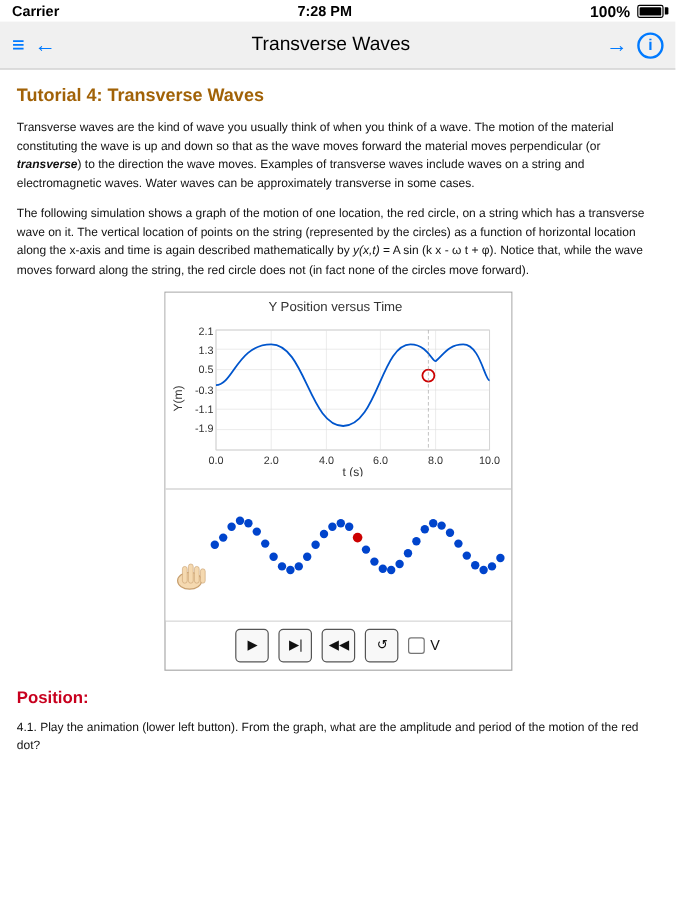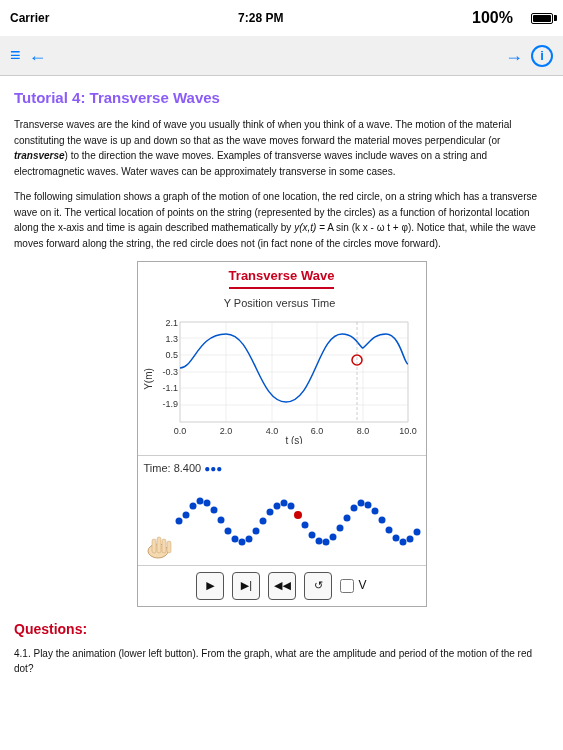--- a/index.html
+++ b/index.html
@@ -14,25 +14,25 @@
 
     
     .status-bar {
       display: flex;
       justify-content: space-between;
       align-items: center;
       padding: 4px 10px;
       font-size: 12px;
       font-weight: 600;
       background: #fff;
-      height: 36px;
+      height: 18px;
     }
     .status-bar-left { font-size: 12px; }
     .status-bar-center { font-size: 12px; }
-    .status-bar-right { font-size: 16px; display: flex; align-items: center; gap: 16px; }
+    .status-bar-right { font-size: 13px; display: flex; align-items: center; gap: 4px; }
     .battery-icon {
       display: inline-block;
       width: 22px;
       height: 11px;
       border: 1.5px solid #000;
       border-radius: 2px;
       position: relative;
       margin-left: 2px;
     }
     .battery-icon::after {
@@ -103,21 +103,21 @@
     }
 
     
     .content {
       padding: 10px 14px;
       line-height: 1.55;
       color: #111;
     }
 
     .tutorial-title {
-      color: #8b5cf6;
+      color: #a16207;
       font-size: 15px;
       font-weight: bold;
       margin-bottom: 8px;
     }
 
     .content p {
       margin-bottom: 10px;
       font-size: 10px;
       color: #111;
     }
@@ -237,42 +237,40 @@
         <span class="battery-fill"></span>
       </span>
   </span>
 </div>
 
 <div class="nav-bar">
   <div class="nav-bar-left">
     <span class="nav-icon">≡</span>
     <span class="nav-icon">←</span>
   </div>
+  <span class="nav-bar-title">Transverse Waves</span>
   <div class="nav-bar-right">
     <span class="nav-icon">→</span>
     <div class="info-icon">i</div>
   </div>
 </div>
 
 <div class="content">
 
   <div class="tutorial-title">Tutorial 4: Transverse Waves</div>
 
   <p>
     Transverse waves are the kind of wave you usually think of when you think of a wave. The motion of the material constituting the wave is up and down so that as the wave moves forward the material moves perpendicular (or <span class="bold-italic">transverse</span>) to the direction the wave moves. Examples of transverse waves include waves on a string and electromagnetic waves. Water waves can be approximately transverse in some cases.
   </p>
 
   <p>
     The following simulation shows a graph of the motion of one location, the red circle, on a string which has a transverse wave on it. The vertical location of points on the string (represented by the circles) as a function of horizontal location along the x-axis and time is again described mathematically by <span class="italic">y(x,t)</span> = A sin (k x - ω t + φ). Notice that, while the wave moves forward along the string, the red circle does not (in fact none of the circles move forward).
   </p>
 
   <div class="simulation-container">
-    <div class="sim-title-bar">
-      <span class="sim-title-text">Transverse Wave</span>
-    </div>
 
     <div class="chart-area">
       <div class="chart-title">Y Position versus Time</div>
       <div class="chart-svg-wrap">
         <svg width="278" height="130" viewBox="0 0 278 130">
 
           <text x="10" y="65" font-size="10" fill="#333" text-anchor="middle" transform="rotate(-90,10,65)">Y(m)</text>
 
           <rect x="38" y="8" width="228" height="100" fill="white" stroke="#aaa" stroke-width="0.5"></rect>
 
@@ -309,25 +307,20 @@
 
           <path d="M38,54 C52,54 56,20 84,20 C112,20 116,88 144,88 C172,88 176,20 200,20 C214,20 218,34 221,34 C228,28 232,20 244,20 C258,20 262,50 266,50" stroke="#0055cc" stroke-width="1.5" fill="none"></path>
 
           <circle cx="215" cy="46" r="5" fill="none" stroke="#cc0000" stroke-width="1.5"></circle>
           <line x1="215" y1="8" x2="215" y2="108" stroke="#999" stroke-width="0.5" stroke-dasharray="3,2"></line>
         </svg>
       </div>
     </div>
 
     <div class="animation-area">
-      <div class="time-label">
-        <span>Time: 8.400</span>
-        
-        <span style="color:#0044cc; font-size:10px;">●●●</span>
-      </div>
 
       <div class="animation-dots">
         <svg width="278" height="85" viewBox="0 0 278 85">
 
           <ellipse cx="14" cy="72" rx="10" ry="7" fill="#f5d9b0" stroke="#c8a070" stroke-width="1"></ellipse>
           <ellipse cx="14" cy="72" rx="7" ry="4" fill="#f5d9b0"></ellipse>
 
           <rect x="8" y="60" width="4" height="14" rx="2" fill="#f5d9b0" stroke="#c8a070" stroke-width="0.5"></rect>
           <rect x="13" y="58" width="4" height="16" rx="2" fill="#f5d9b0" stroke="#c8a070" stroke-width="0.5"></rect>
           <rect x="18" y="60" width="4" height="14" rx="2" fill="#f5d9b0" stroke="#c8a070" stroke-width="0.5"></rect>
@@ -386,16 +379,16 @@
       <div class="ctrl-btn">
         <span>↺</span>
       </div>
       <label class="ctrl-checkbox">
         <input type="checkbox" style="">
         <span>V</span>
       </label>
     </div>
   </div>
 
-  <div class="questions-title">Questions:</div>
+  <div class="questions-title">Position:</div>
   <p class="question-text">4.1. Play the animation (lower left button). From the graph, what are the amplitude and period of the motion of the red dot?</p>
 
 </div>
 
 </body></html>

